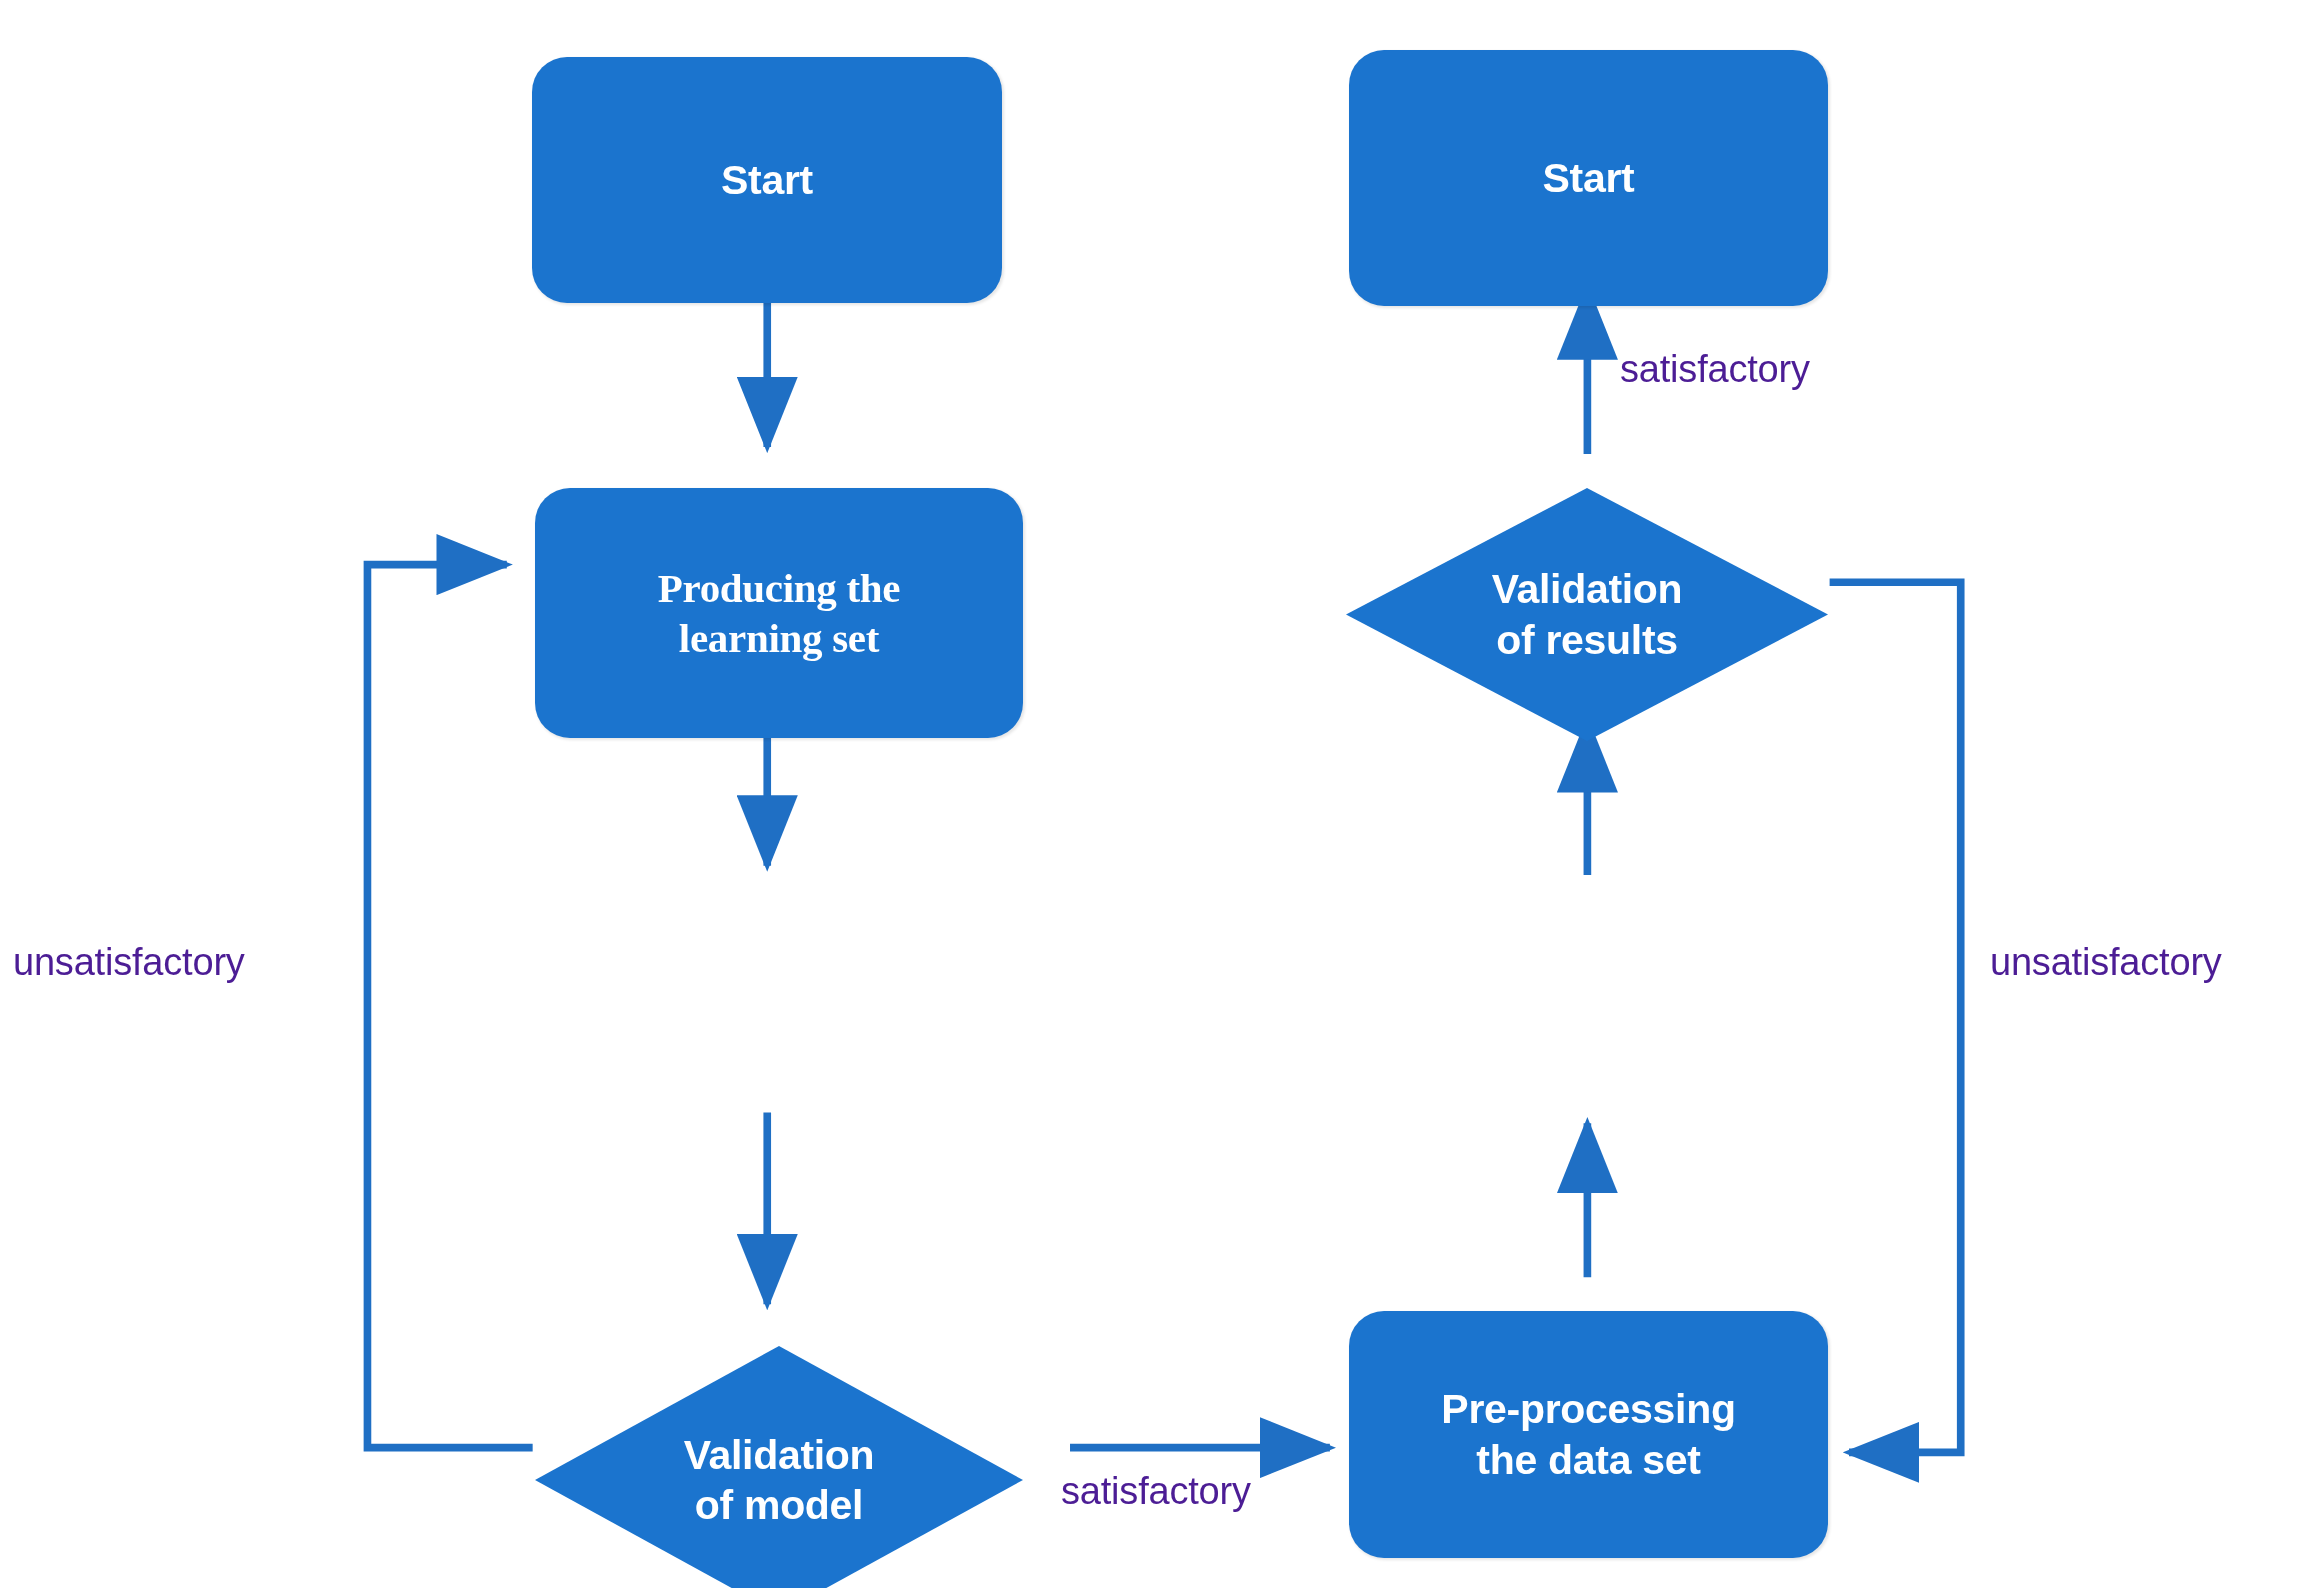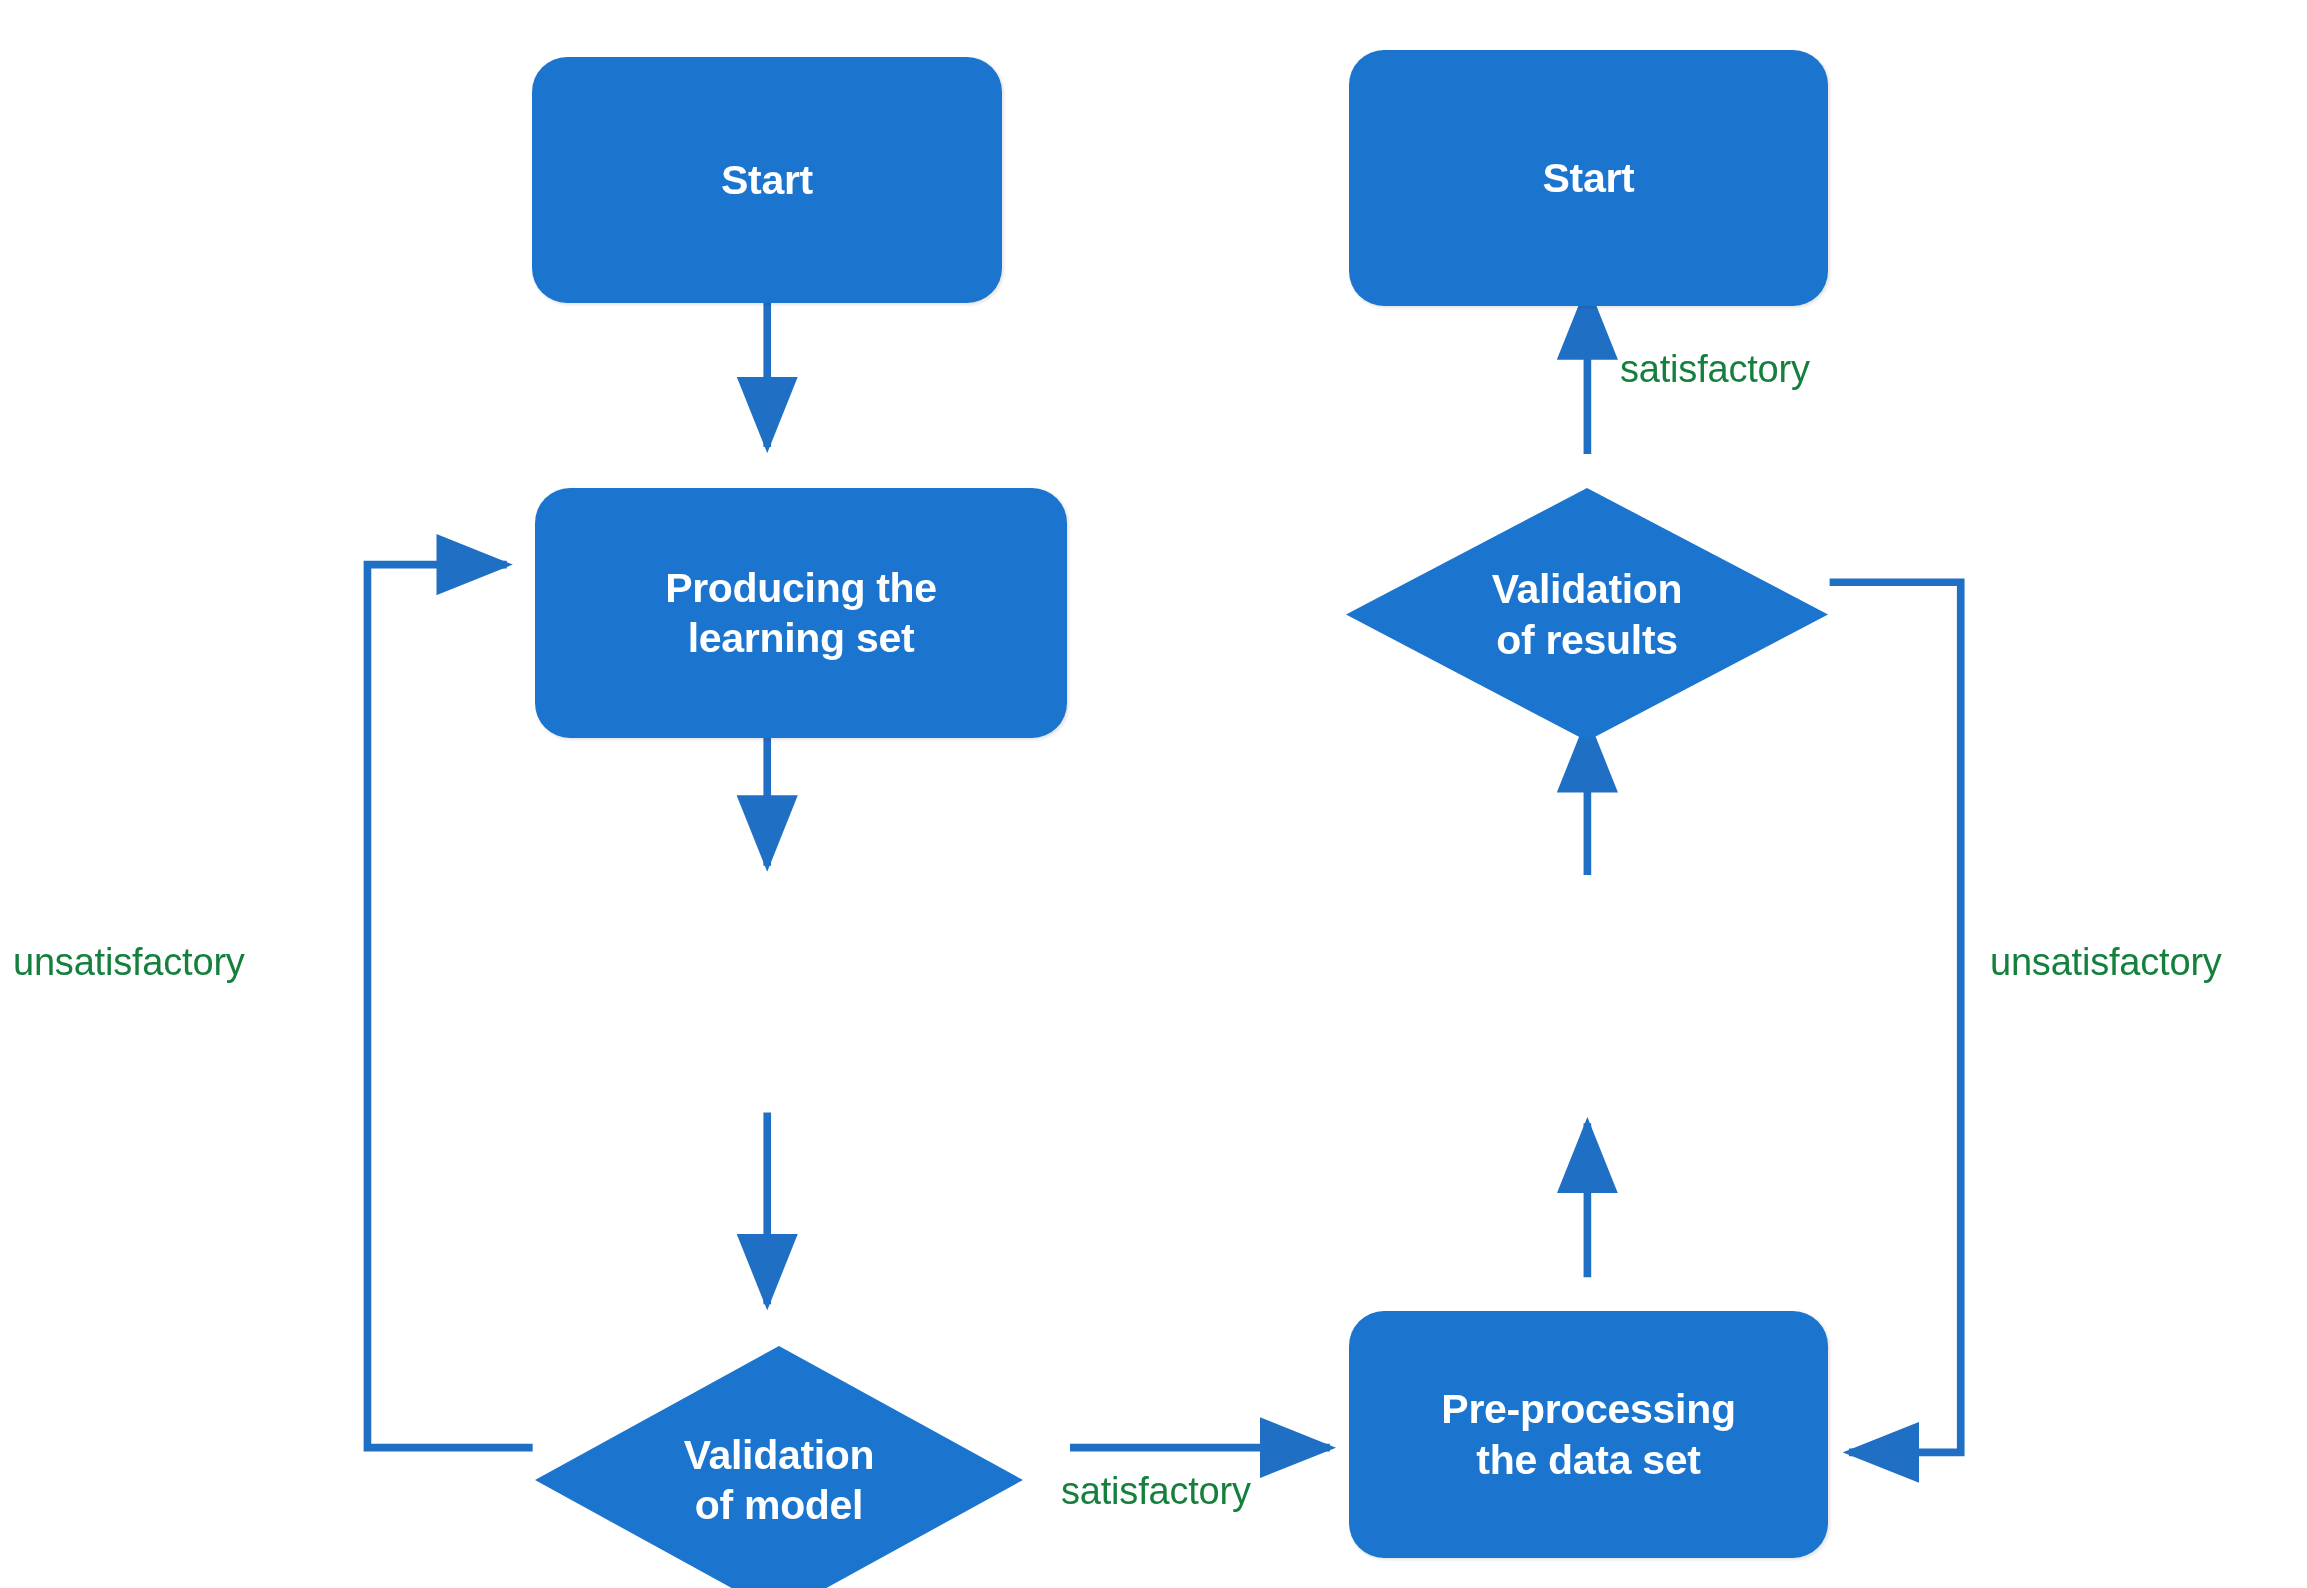--- a/index.html
+++ b/index.html
@@ -53,21 +53,21 @@
     clip-path: polygon(50% 0%, 100% 50%, 50% 100%, 0% 50%);
   }
   .diamond-label {
     position: relative;
     z-index: 2;
     width: 100%;
     text-align: center;
   }
   .edge-label {
     position: absolute;
-    color: #15803d;
+    color: #4c1d95;
     font-weight: 400;
     white-space: nowrap;
     letter-spacing: -0.2px;
   }
   .t-start   { font-size: 41px; }
   .t-body    { font-size: 41px; }
   .t-diamond { font-size: 41px; }
   .t-edge    { font-size: 38px; }
 </style>
 </head>
@@ -116,21 +116,21 @@
 
     <g>
       <path d="M3112,990 L3335,990 L3335,2470 L3145,2470" stroke="#1F6FC4" stroke-width="13" fill="none" marker-end="url(#arrow)"></path>
     </g>
   </svg>
 
   <div class="node box t-start" style="left:532px; top:25px; width:470px; height:246px;">
     <span>Start</span>
   </div>
 
-  <div class="node box t-body" style="left:535px; top:456px; width:532px; height:250px;">
+  <div class="node box t-body" style="left:535px; top:456px; width:488px; height:250px;font-family:Liberation Serif, serif;">
     <span>
       <span>Producing the</span><br>
       <span>learning set</span>
     </span>
   </div>
 
 
   <div class="node diamond-wrap t-diamond" style="left:535px; top:1314px; width:488px; height:268px;">
     <div class="diamond-shape"></div>
     <span class="diamond-label">

